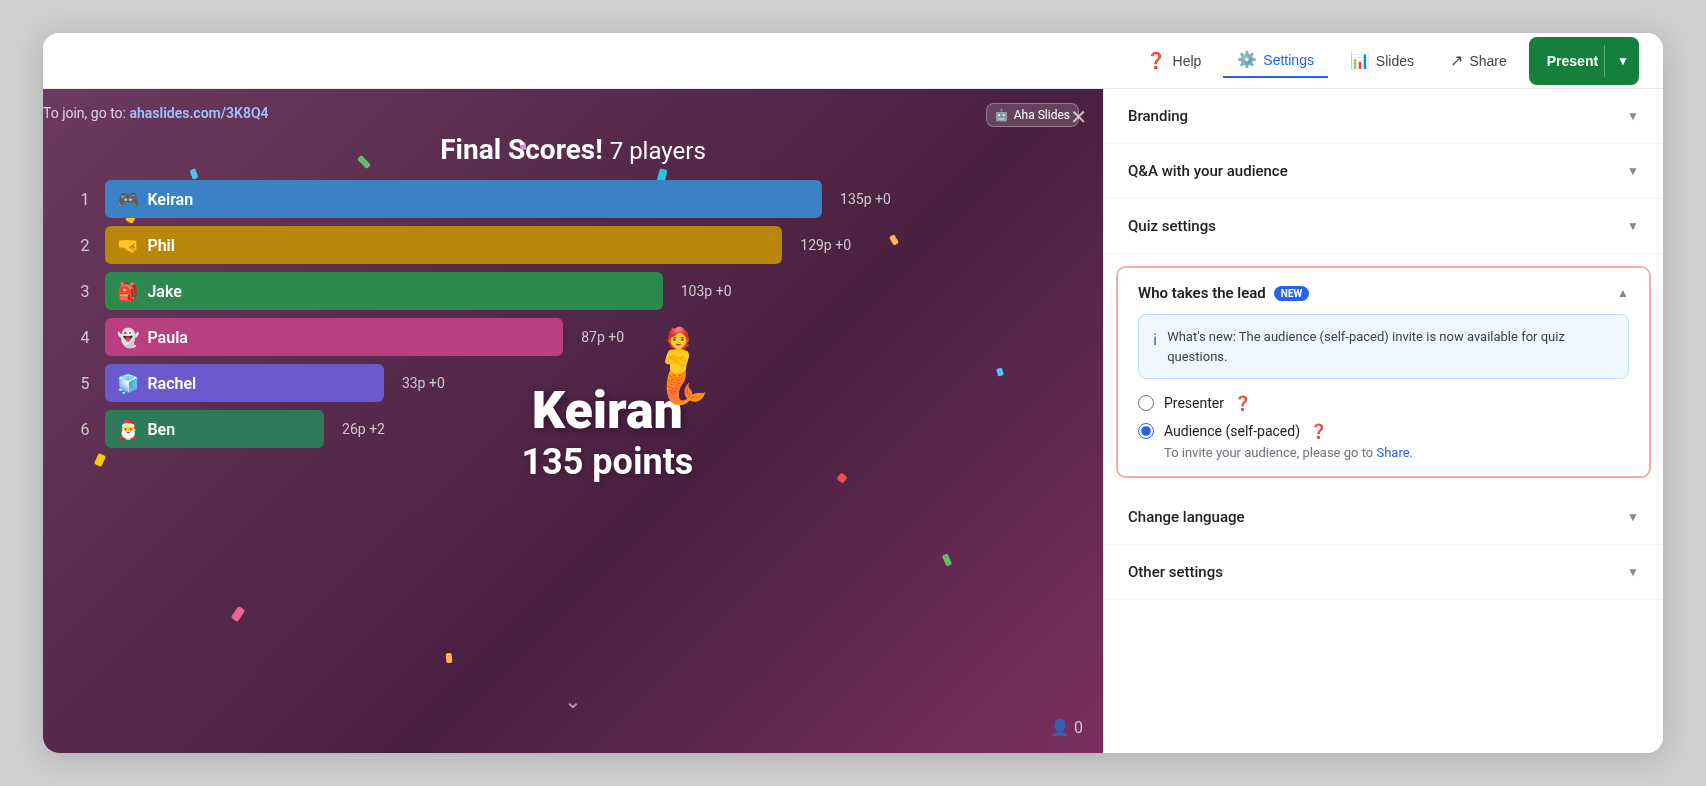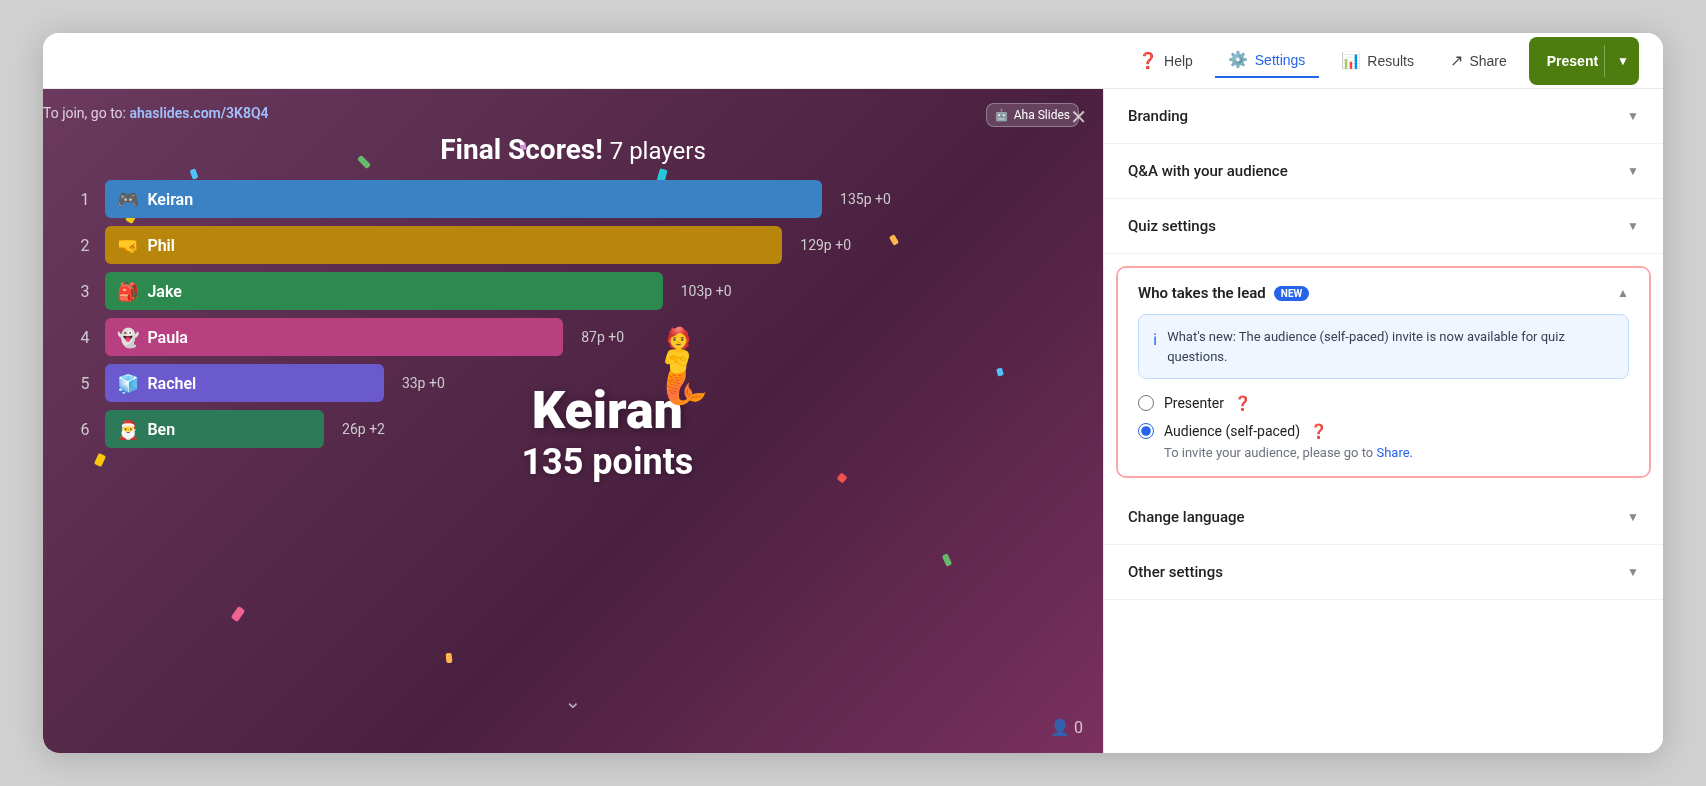--- a/index.html
+++ b/index.html
@@ -45,21 +45,21 @@
       color: #444;
       border-radius: 6px;
     }
     .top-btn.active {
       color: #2563eb;
       border-bottom: 2px solid #2563eb;
       border-radius: 0;
     }
     .top-btn .icon { font-size: 16px; }
     .present-btn {
-      background: #4d7c0f;
+      background: #15803d;
       color: #fff;
       border: none;
       border-radius: 8px;
       padding: 8px 0 8px 18px;
       font-size: 14px;
       font-weight: 600;
       cursor: pointer;
       display: flex;
       align-items: center;
       gap: 0;
@@ -356,21 +356,21 @@
     <button class="top-btn">
       <span class="icon">❓</span>
       <span>Help</span>
     </button>
     <button class="top-btn active">
       <span class="icon">⚙️</span>
       <span>Settings</span>
     </button>
     <button class="top-btn">
       <span class="icon">📊</span>
-      <span>Results</span>
+      <span>Slides</span>
     </button>
     <button class="top-btn">
       <span class="icon">↗</span>
       <span>Share</span>
     </button>
     <button class="present-btn">
       <span class="present-label">Present</span>
       <span class="present-divider"></span>
       <span class="present-arrow">▼</span>
     </button>

